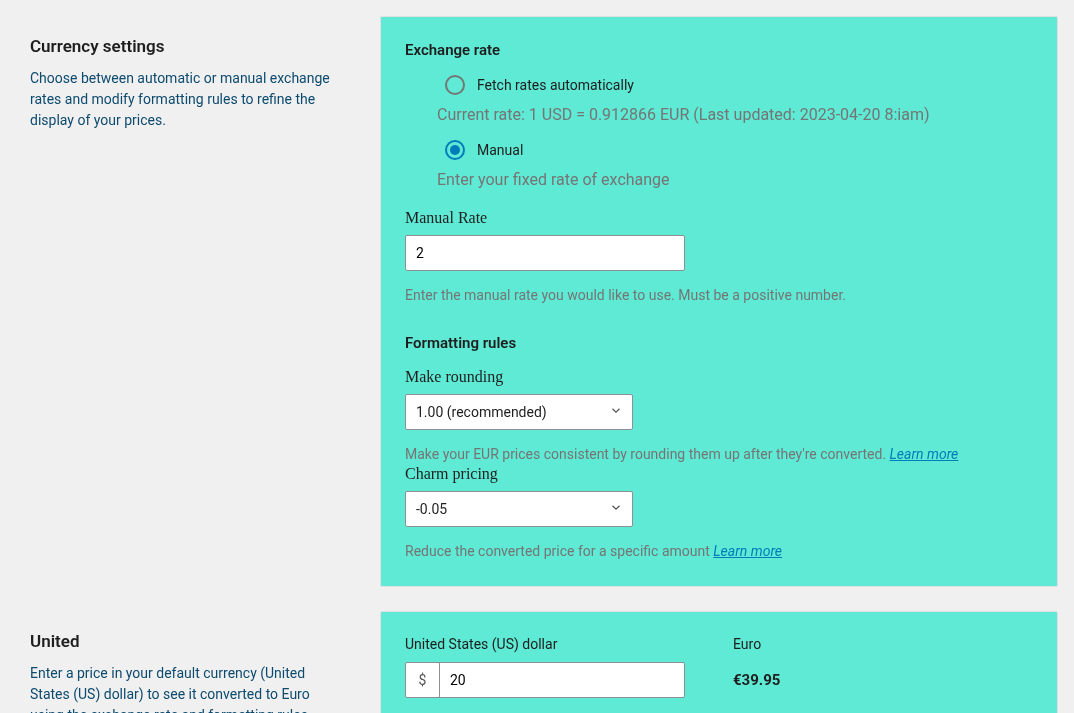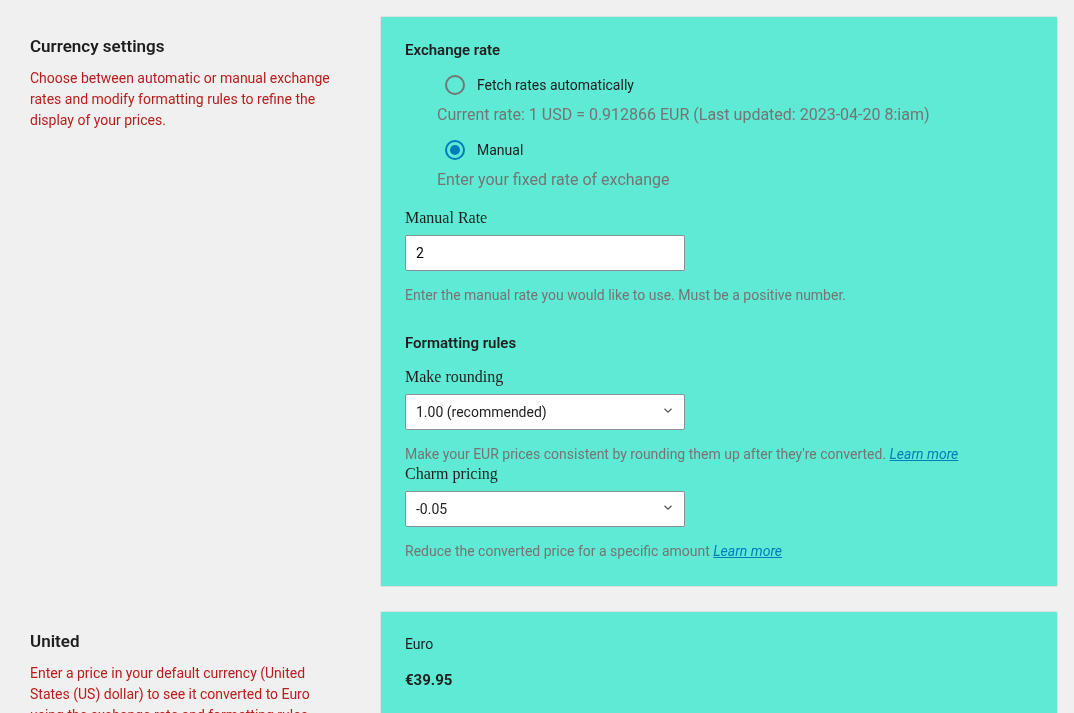--- a/index.html
+++ b/index.html
@@ -32,21 +32,21 @@
     }
     .sidebar h2 {
       font-size: 17px;
       font-weight: 600;
       margin-bottom: 12px;
       color: #1e1e1e;
     }
     .sidebar p {
       font-size: 14px;
       line-height: 1.5;
-      color: #b91c1c;
+      color: #0c4a6e;
     }
     .panel {
       flex: 1;
       background: #5eead4;
       border: 1px solid #e0e0e0;
       border-radius: 2px;
       padding: 24px 24px 24px 24px;
     }
     .panel-title {
       font-size: 15px;
@@ -124,21 +124,21 @@
     .section-divider {
       margin-top: 28px;
     }
     .field-block {
       margin-bottom: 0;
     }
     .field-block + .field-block {
     }
     .select-wrap {
       position: relative;
-      width: 280px;
+      width: 228px;
       border-radius: 8px;
     }
     .select {
       width: 100%;
       height: 36px;
       border: 1px solid #8c8f94;
       border-radius: 2px;
       padding: 0 30px 0 10px;
       font-size: 14px;
       background: #fff;
@@ -273,20 +273,27 @@
   </div>
 
   <div class="section">
     <div class="sidebar">
       <h2>United</h2>
       <p>Enter a price in your default currency (United States (US) dollar) to see it converted to Euro using the exchange rate and formatting rules above.</p>
     </div>
     <div class="panel">
       <div class="preview-row">
         <div class="preview-col">
+          <div class="preview-label">United States (US) dollar</div>
+          <div class="input-group">
+            <div class="input-prefix">$</div>
+            <input type="text" value="20" style="">
+          </div>
+        </div>
+        <div class="preview-col">
           <div class="preview-label">Euro</div>
           <div class="euro-value">€39.95</div>
         </div>
       </div>
     </div>
   </div>
 
 </div>
 
 </body></html>

